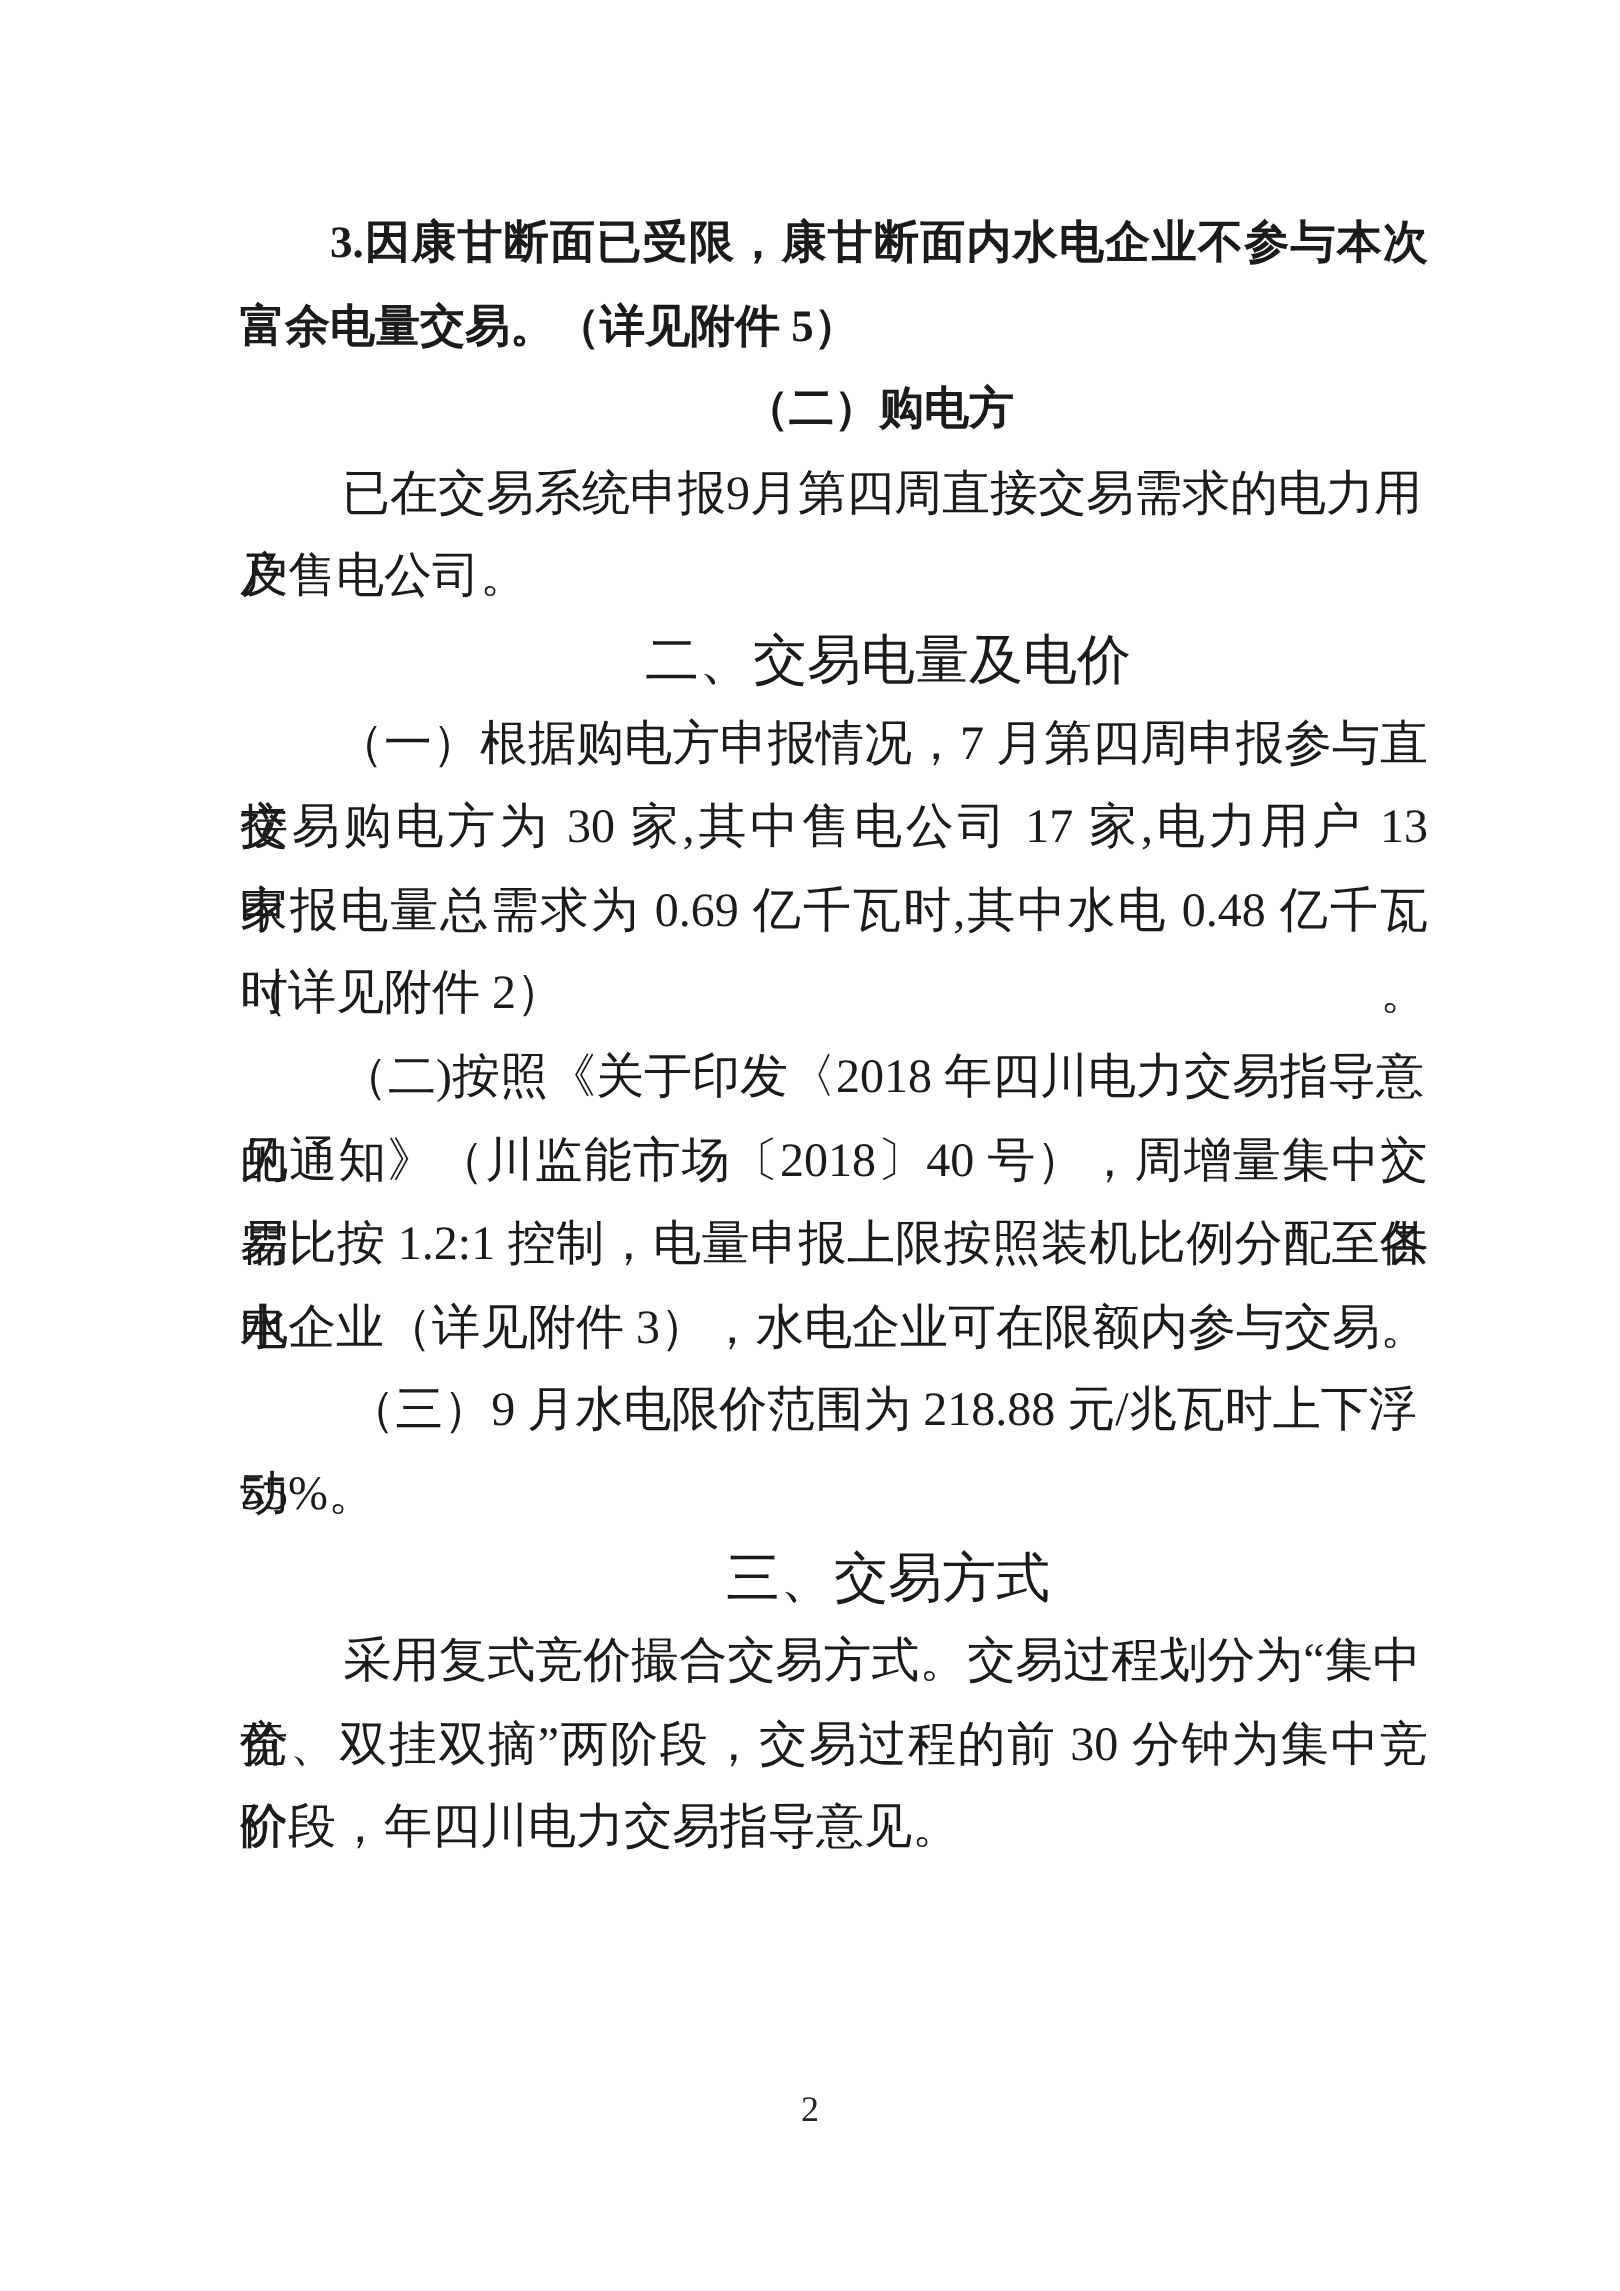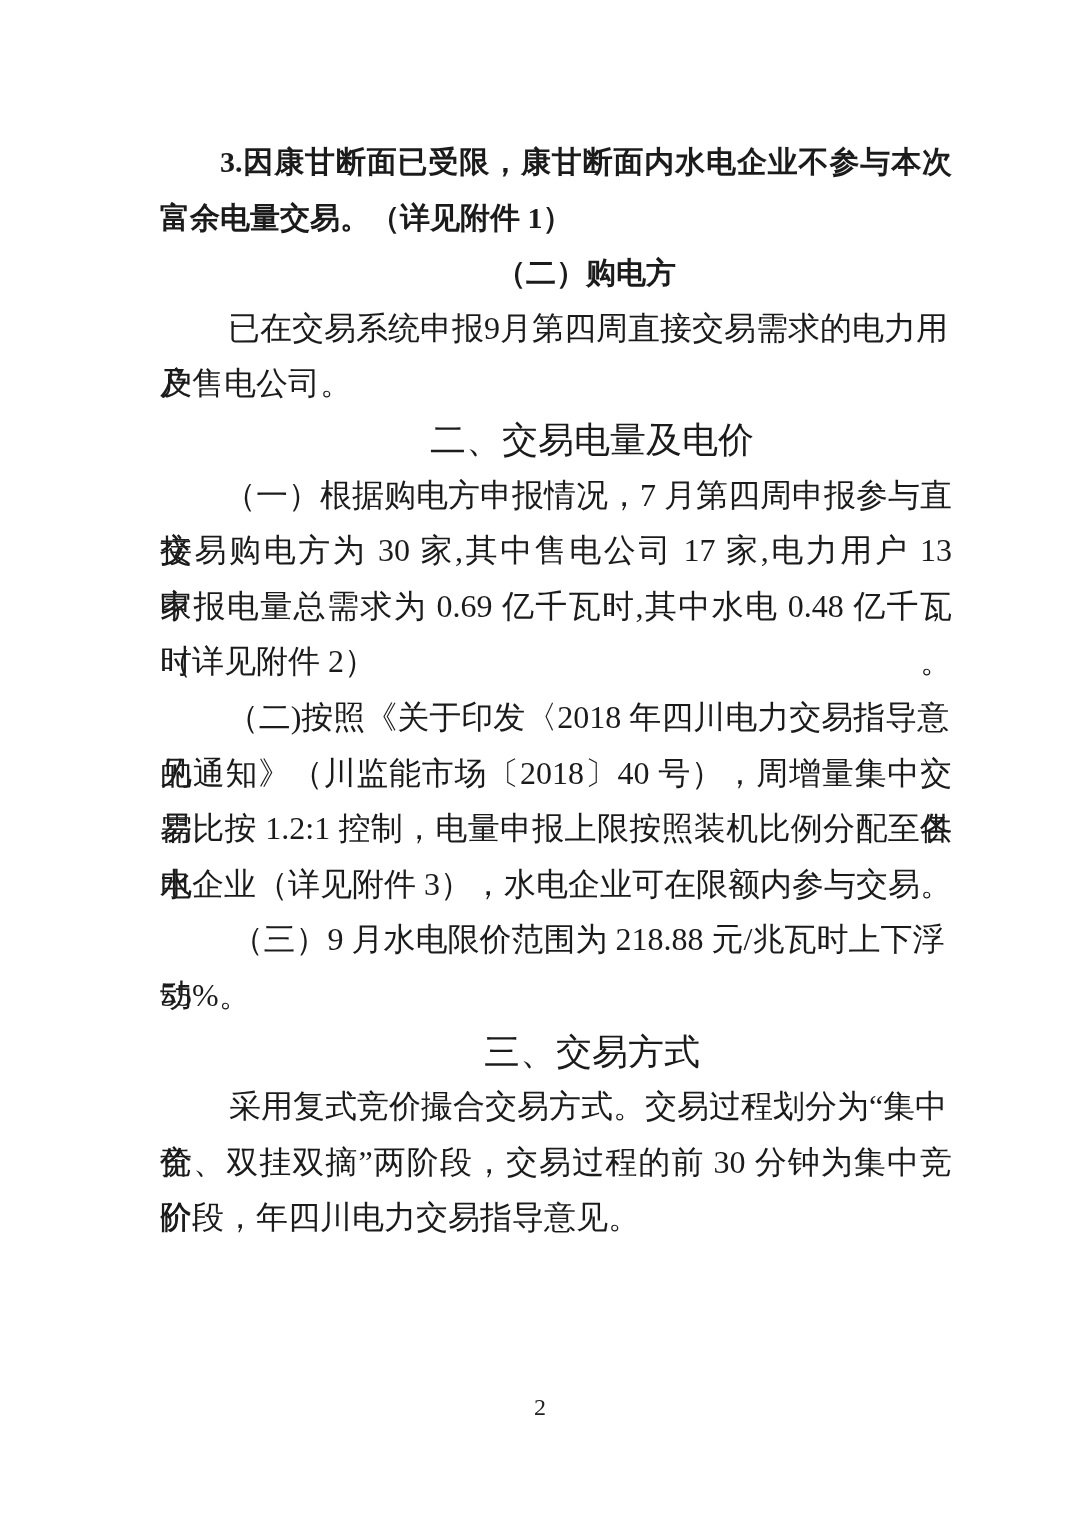--- a/index.html
+++ b/index.html
@@ -59,21 +59,21 @@
     line-height: 30px;
     color: #222222;
   }
 </style>
 </head>
 <body>
 
 <div class="page">
   <div class="content">
       <div class="line bold indent fill">3.因康甘断面已受限，康甘断面内水电企业不参与本次</div>
-      <div class="line bold">富余电量交易。（详见附件 1）</div>
+      <div class="line bold">富余电量交易。（详见附件 5）</div>
       <div class="line bold indent">（二）购电方</div>
       <div class="line normal indent fill">已在交易系统申报9月第四周直接交易需求的电力用户</div>
       <div class="line normal">及售电公司。</div>
       <div class="line heading indent">二、交易电量及电价</div>
       <div class="line normal indent fill">（一）根据购电方申报情况，7 月第四周申报参与直接</div>
       <div class="line normal fill">交易购电方为 30 家,其中售电公司 17 家,电力用户 13 家，</div>
       <div class="line normal fill">申报电量总需求为 0.69 亿千瓦时,其中水电 0.48 亿千瓦时。</div>
       <div class="line normal">（详见附件 2）</div>
       <div class="line normal indent fill">（二)按照《关于印发〈2018 年四川电力交易指导意见〉</div>
       <div class="line normal fill">的通知》（川监能市场〔2018〕40 号），周增量集中交易供</div>

